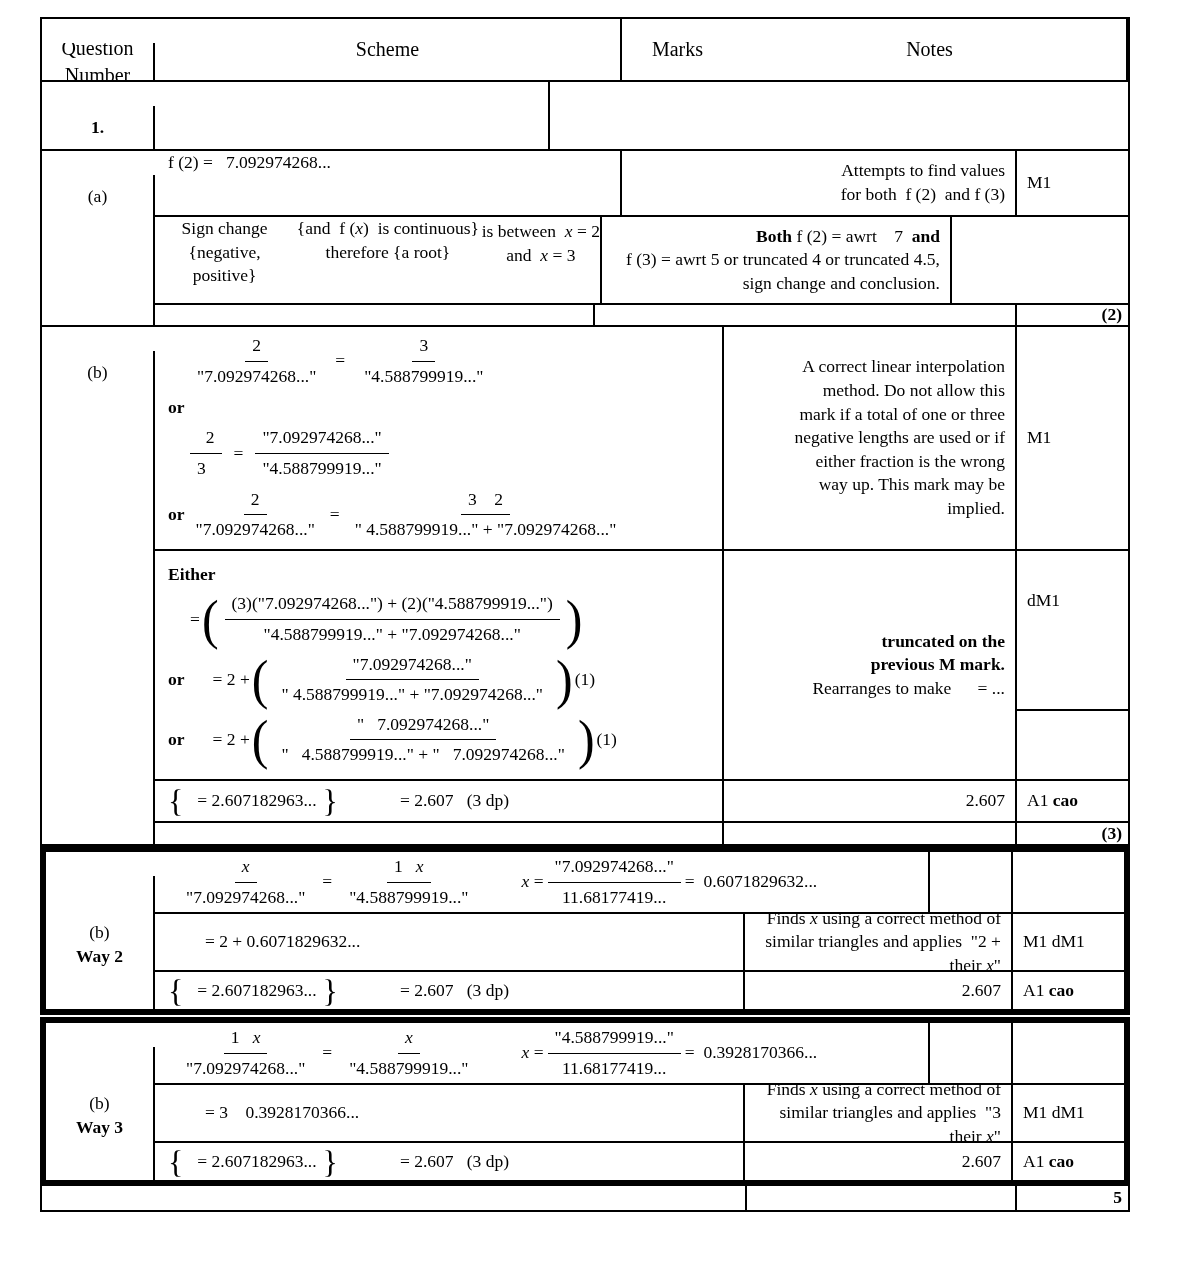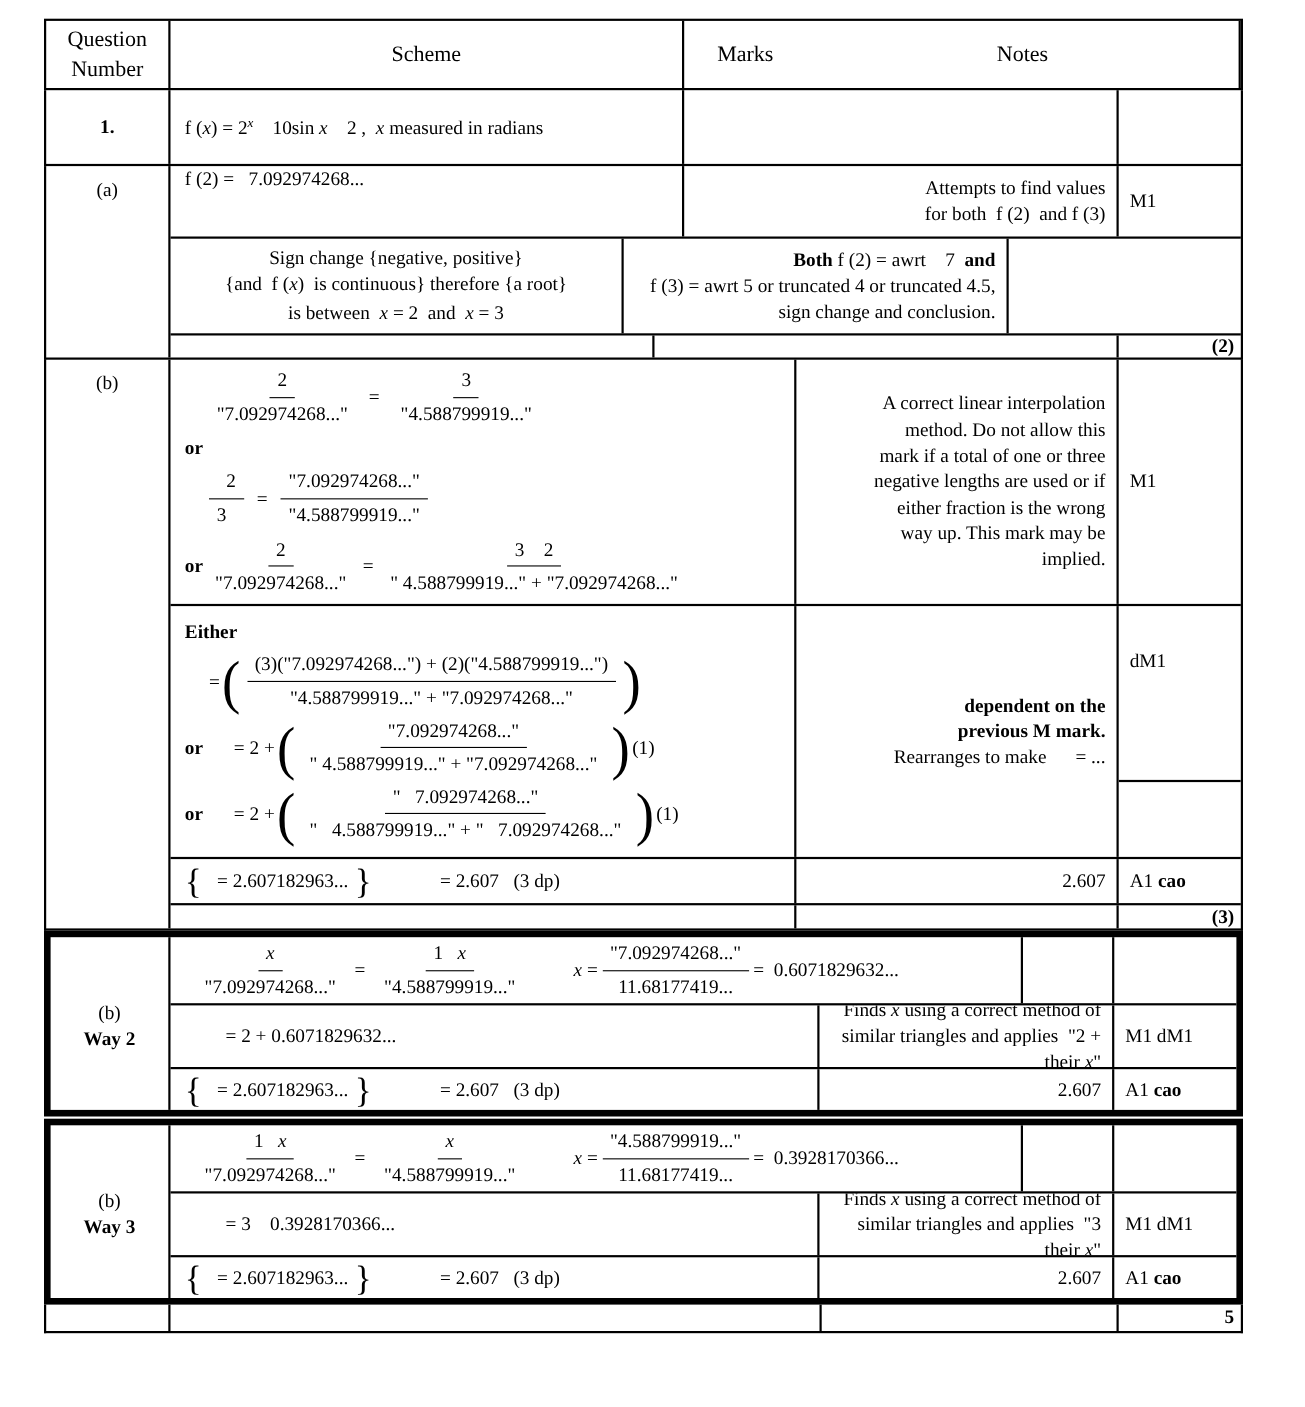--- a/index.html
+++ b/index.html
@@ -17,21 +17,21 @@
   .tbl { position:absolute; left:40px; top:17px; width:1090px; }
 
   
   .sec { display:flex; border-left:2px solid #000; border-right:2px solid #000; }
   .sec.first { border-top:2px solid #000; }
   .sec.bb { border-bottom:2px solid #000; }
 
   .cell { border-right:2px solid #000; display:flex; overflow:hidden; }
   .cell.last { border-right:none; }
 
-  .qcol   { width:113px; flex:none; }
+  .qcol   { width:113px; flex:none;margin-top:24px; }
   .mcol   { width:111px; flex:none; }
 
   .zone { display:flex; flex-direction:column; flex:1 1 auto; }
   .zrow { display:flex; }
   .zrow.bb { border-bottom:2px solid #000; }
 
   .vc { align-items:center; }
   .hc { justify-content:center; }
   .topalign { align-items:flex-start; }
 
@@ -82,23 +82,20 @@
     </div>
     <div class="cell vc hc" style="width:395px">
       <span class="t hdr">Notes</span>
     </div>
   </div>
 
   <div class="sec bb" style="height:69px">
     <div class="cell qcol vc hc">
       <span class="t bold">1.</span>
     </div>
-    <div class="cell vc pad-l" style="width:467px">
-      <span class="t">f (<i>x</i>) = 2<sup><i>x</i></sup>    10sin <i>x</i>    2 ,  <i>x</i> measured in radians</span>
-    </div>
     <div class="cell vc" style="width:395px"></div>
     <div class="cell last mcol"></div>
   </div>
 
   <div class="sec bb" style="height:176px">
     <div class="cell qcol topalign hc" style="padding-top:10px">
       <span class="t">(a)</span>
     </div>
     <div class="zone">
 
@@ -109,21 +106,21 @@
         <div class="cell notes-cell" style="width:395px">
           <span class="t">Attempts to find values
 for both  f (2)  and f (3)</span>
         </div>
         <div class="cell last mcol marks-cell">
           <span class="t">M1</span>
         </div>
       </div>
 
       <div class="zrow bb" style="height:88px">
-        <div class="cell hc" style="width:412px;flex-direction:column;justify-content:center;text-align:center">
+        <div class="cell hc" style="width:447px;flex-direction:row;justify-content:center;text-align:center">
           <span class="t">Sign change {negative, positive}</span>
           <span class="t">{and  f (<i>x</i>)  is continuous} therefore {a root}</span>
           <span class="t" style="margin-top:3px">is between  <i>x</i> = 2  and  <i>x</i> = 3</span>
         </div>
         <div class="cell notes-cell" style="width:350px">
           <span class="t"><b>Both</b> f (2) = awrt    7  <b>and</b>
 f (3) = awrt 5 or truncated 4 or truncated 4.5,
 sign change and conclusion.</span>
         </div>
       </div>
@@ -229,21 +226,21 @@
             <span class="bp">(</span>
             <span class="frac">
                 <span class="num t">"   7.092974268..."</span>
                 <span class="den t">"   4.588799919..." + "   7.092974268..."</span>
               </span>
             <span class="bp">)</span>
             <span class="t">(1)</span>
           </div>
         </div>
         <div class="cell notes-cell" style="width:293px">
-          <span class="t"><b>dependent on the</b>
+          <span class="t"><b>truncated on the</b>
 <b>previous M mark.</b>
 Rearranges to make      = ...</span>
         </div>
         <div class="cell last mcol" style="flex-direction:column">
           <div style="height:160px;border-bottom:2px solid #000;display:flex;align-items:flex-start;padding:38px 0 0 10px">
             <span class="t">dM1</span>
           </div>
           <div style="flex:1"></div>
         </div>
       </div>

